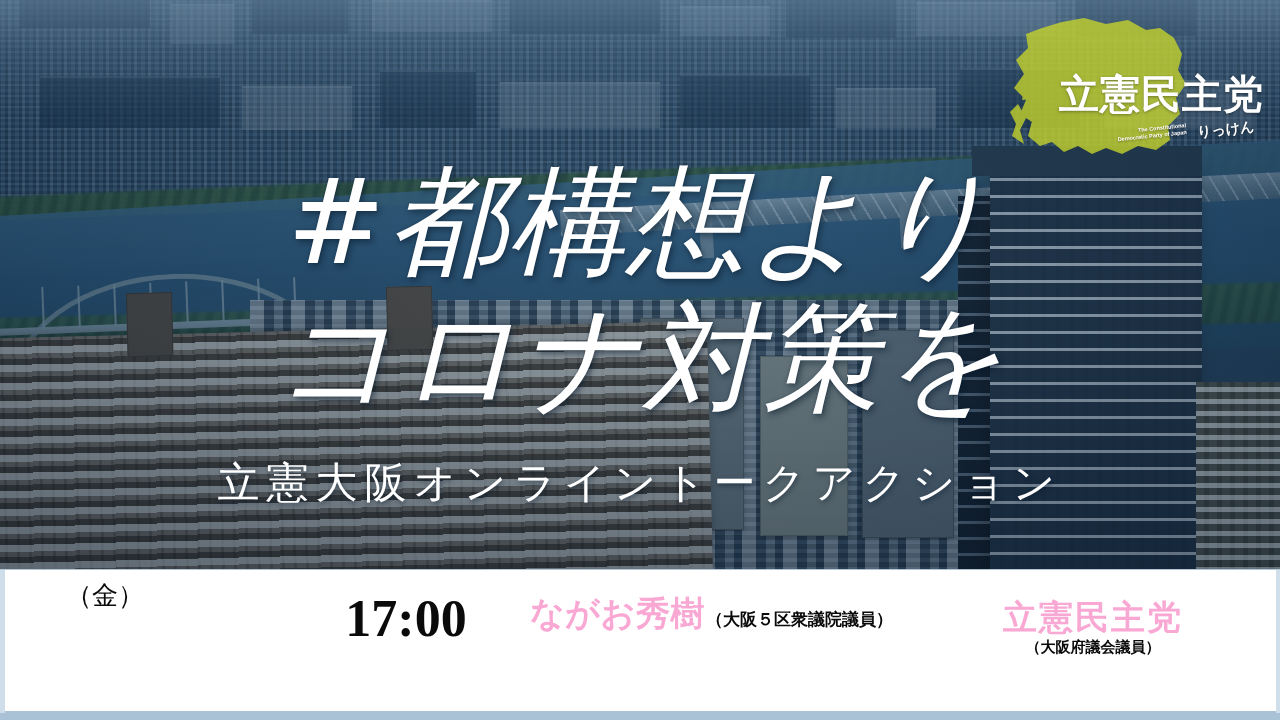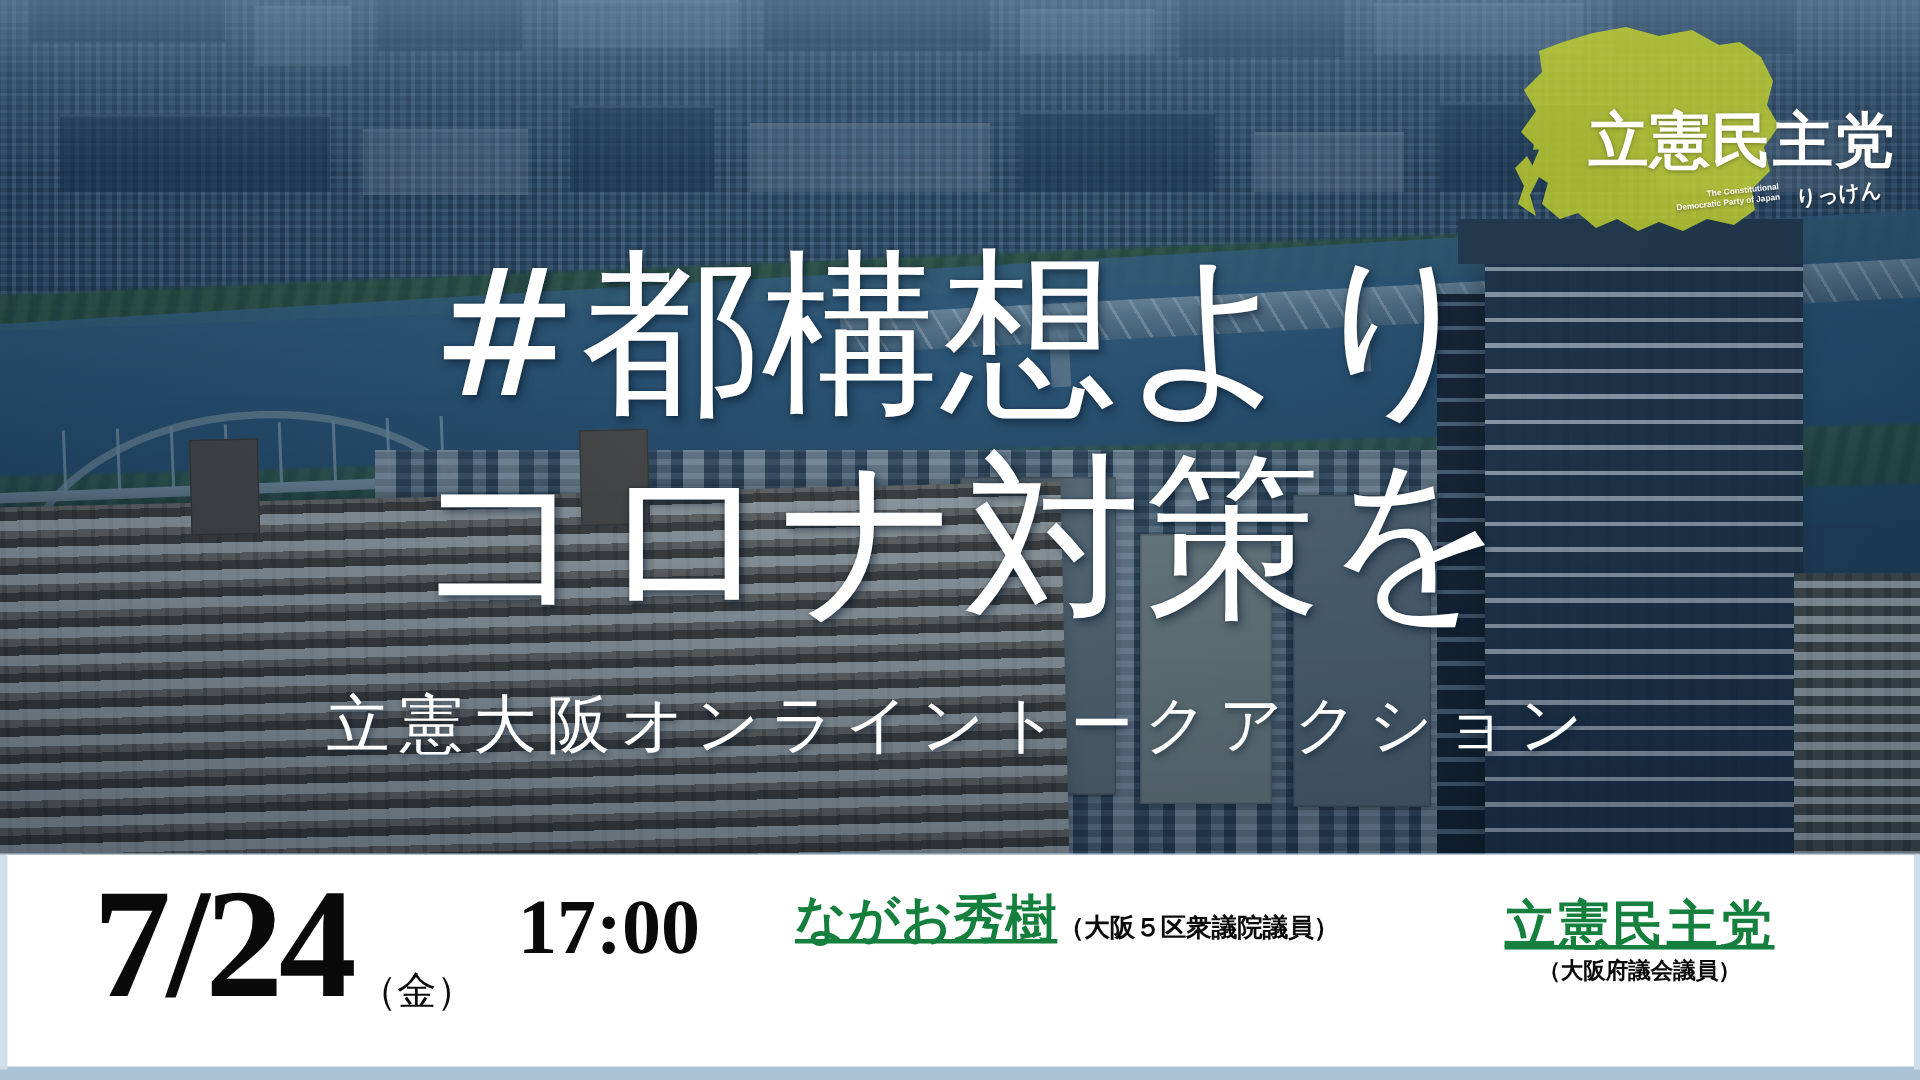--- a/index.html
+++ b/index.html
@@ -316,20 +316,21 @@
     width: 1280px;
     text-align: center;
     color: #ffffff;
     font-family: "DejaVu Serif", "Liberation Serif", serif;
     font-weight: 400;
     letter-spacing: 2px;
     text-shadow:
       2px 3px 6px rgba(8,26,44,0.55),
       0 0 2px rgba(10,30,50,0.45);
     white-space: nowrap;
+    font-style: italic;
   }
   .title-line.l1 { top: 160px; font-size: 118px; line-height: 1.06; }
   .title-line.l2 { top: 296px; font-size: 118px; line-height: 1.06; }
   .subtitle {
     position: absolute;
     top: 455px;
     width: 1280px;
     text-align: center;
     color: #ffffff;
     font-family: "DejaVu Serif", "Liberation Serif", serif;
@@ -425,23 +426,22 @@
     display: flex;
     align-items: baseline;
     margin-bottom: 4px;
     white-space: nowrap;
   }
   .spk-name {
     font-family: "DejaVu Serif", "Liberation Serif", serif;
     font-weight: 700;
     font-size: 34px;
     line-height: 1.12;
-    color: #15803d;
+    color: #f9a8d4;
     letter-spacing: 0.5px;
-    text-decoration: underline;
   }
   .spk-affil {
     font-family: "DejaVu Serif", serif;
     font-weight: 700;
     font-size: 17px;
     color: #0a0a0a;
     margin-left: 1px;
     letter-spacing: 0px;
   }
   .speakers-right {
@@ -564,21 +564,20 @@
     <div class="title-line l2">コロナ対策を</div>
     <div class="subtitle">立憲大阪オンライントークアクション</div>
   </div>
 
   <div class="infobar"></div>
   <div class="bar-edge-l"></div>
   <div class="bar-edge-r"></div>
   <div class="bottom-strip"></div>
 
   <div class="date-block" style="z-index:80;">
-    <span class="date-big">7/24</span>
     <span class="date-weekday">（金）</span>
   </div>
 
   <div class="time-block" style="z-index:80;">
     <div class="time-big">17:00</div>
   </div>
 
   <div class="speakers-left" style="z-index:80;">
     <div class="spk-row">
       <span class="spk-name">ながお秀樹</span>

